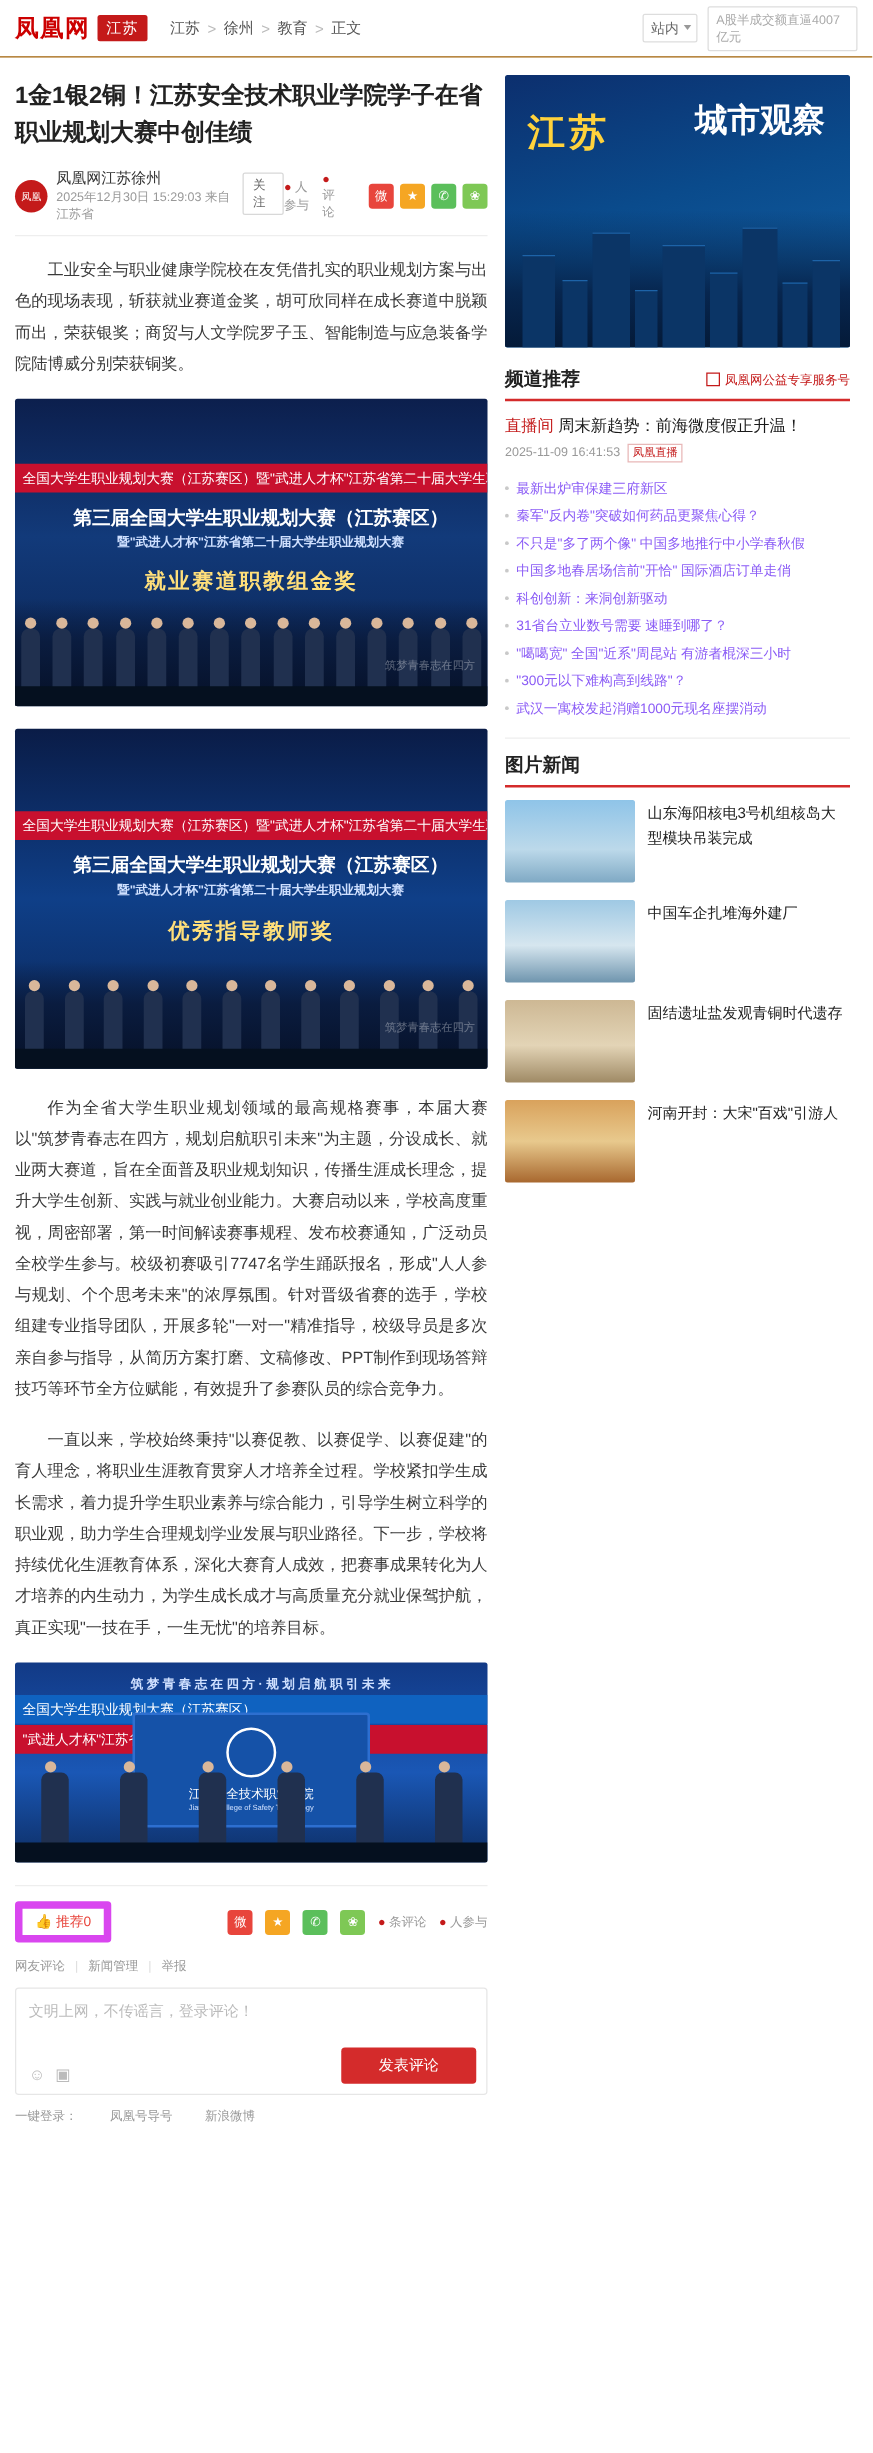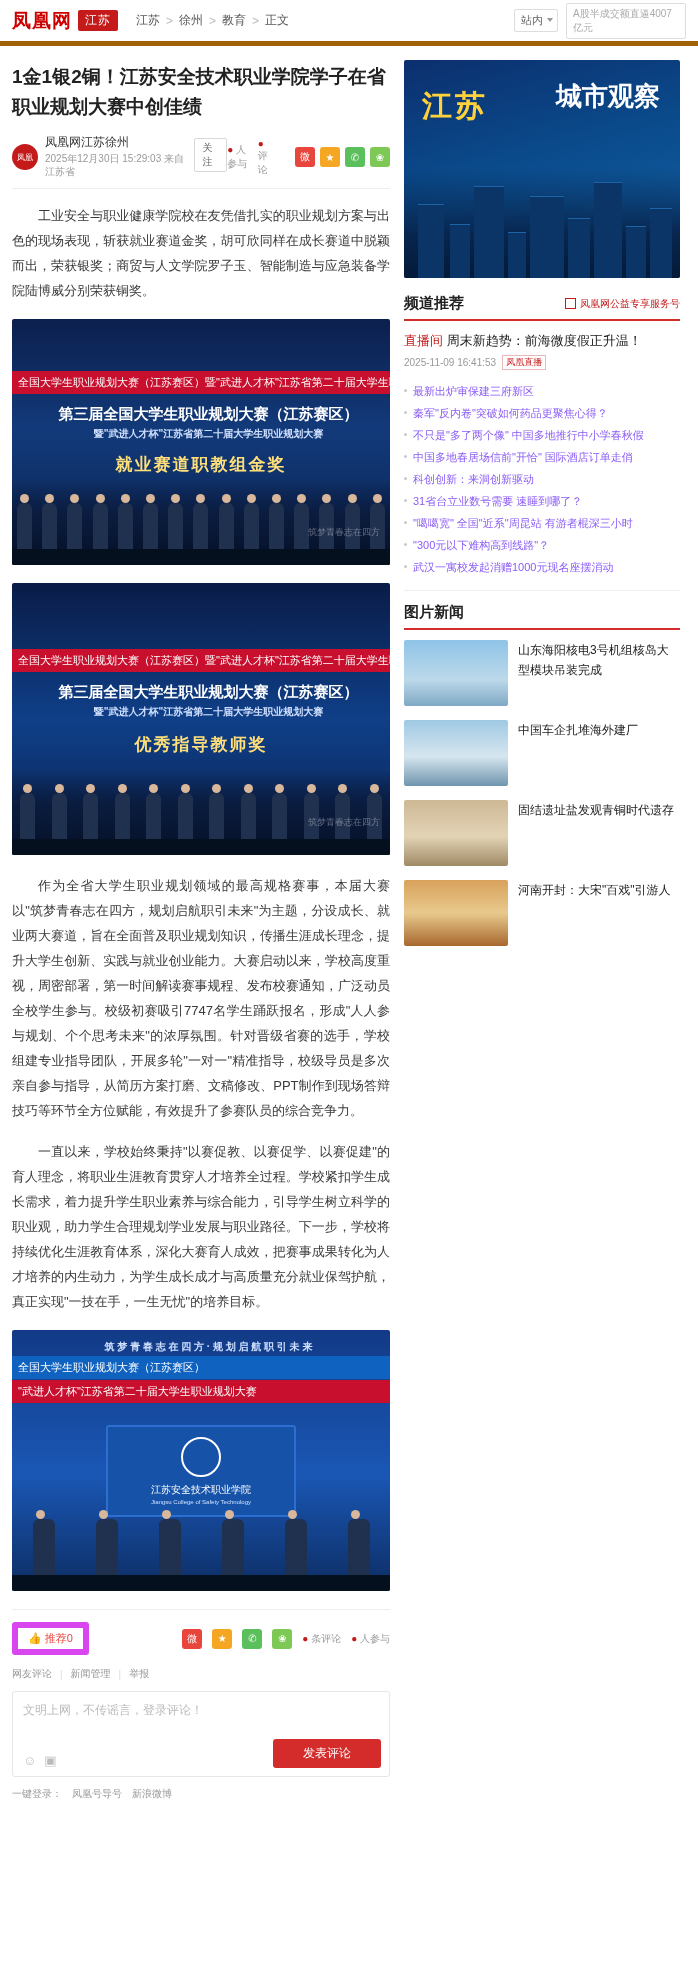--- a/index.html
+++ b/index.html
@@ -7,21 +7,21 @@
     margin: 0; padding: 0;
     background: #ffffff;
     font-family: "Liberation Sans", sans-serif;
     color: #333;
   }
   body { width: 698px; }
 
   
   .topbar {
     height: 46px;
-    border-bottom: 5px solid #a16207;
+    border-bottom: 1px solid #a16207;
     display: flex;
     align-items: center;
     padding: 0 12px;
     background: #fff;
   }
   .logo-phx {
     font-size: 19px;
     font-weight: bold;
     color: #c00;
     letter-spacing: 1px;
@@ -159,21 +159,21 @@
   
   .photo {
     width: 100%;
     margin: 0 0 18px 0;
     position: relative;
     overflow: hidden;
     border-radius: 2px;
   }
   .photo-a { height: 246px; background: linear-gradient(180deg,#0c1f4d 0%, #123a7a 45%, #0a2250 100%); }
   .photo-b { height: 272px; background: linear-gradient(180deg,#0a1c47 0%, #0f3f88 50%, #0a2250 100%); }
-  .photo-c { height: 261px; background: linear-gradient(180deg,#123a86 0%, #1a57b5 55%, #0d2d63 100%); }
+  .photo-c { height: 160px; background: linear-gradient(180deg,#123a86 0%, #1a57b5 55%, #0d2d63 100%); }
 
   .ph-banner {
     position: absolute; left: 0; right: 0;
     background: #c8102e;
     color: #fff;
     font-size: 11px;
     padding: 4px 6px;
     white-space: nowrap;
     overflow: hidden;
   }
@@ -260,21 +260,21 @@
   .comment-tools {
     position: absolute; left: 10px; bottom: 8px;
     display: flex; gap: 8px; color: #bbb; font-size: 13px;
   }
   .submit-btn {
     position: absolute; right: 8px; bottom: 8px;
     background: #d42b2b; color: #fff; font-size: 12px;
     padding: 6px 30px; border-radius: 3px;
   }
   .onekey {
-    display: flex; align-items: center; gap: 10px;
+    display: flex; align-items: center; gap: 26px;
     font-size: 10px; color: #999;
     margin: 10px 0 14px 0;
   }
 
   
   .ad {
     width: 100%; height: 218px; border-radius: 2px;
     background: linear-gradient(165deg,#0c2f6e 0%, #0a4b8c 45%, #1464a8 100%);
     position: relative; overflow: hidden; margin-bottom: 16px;
   }

